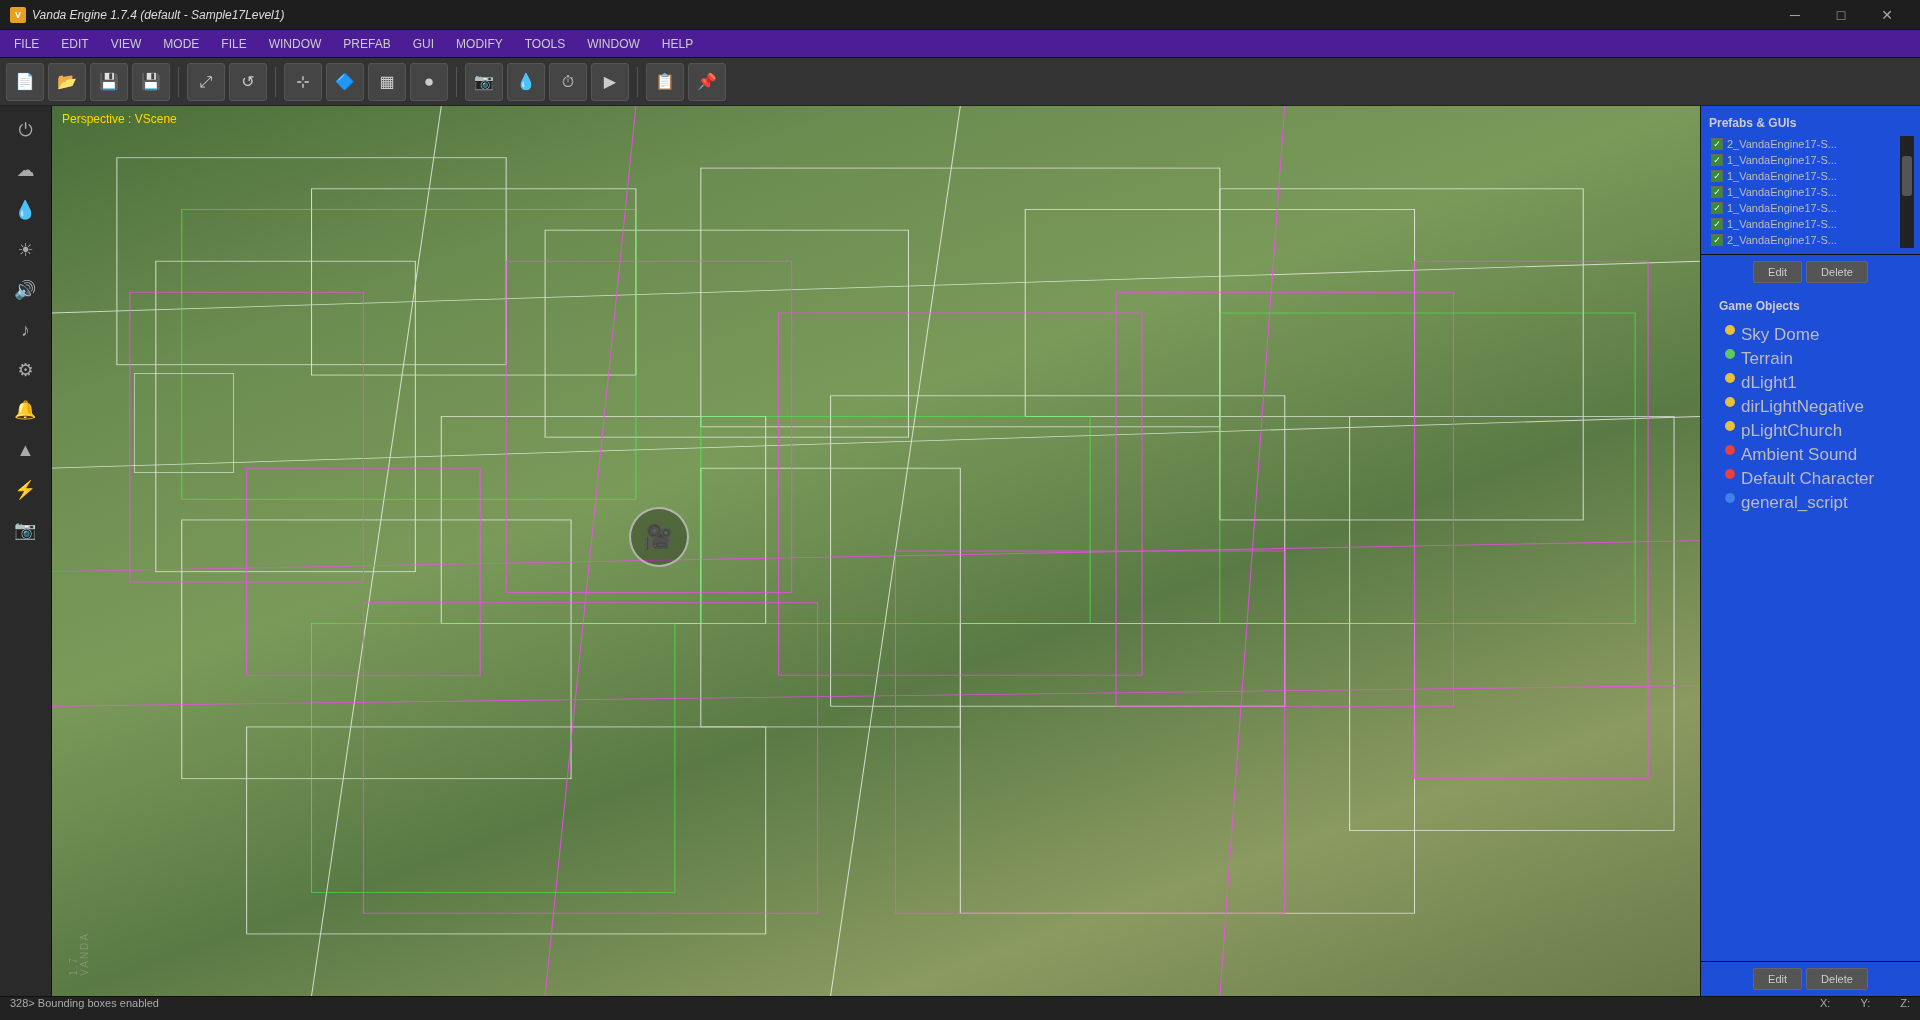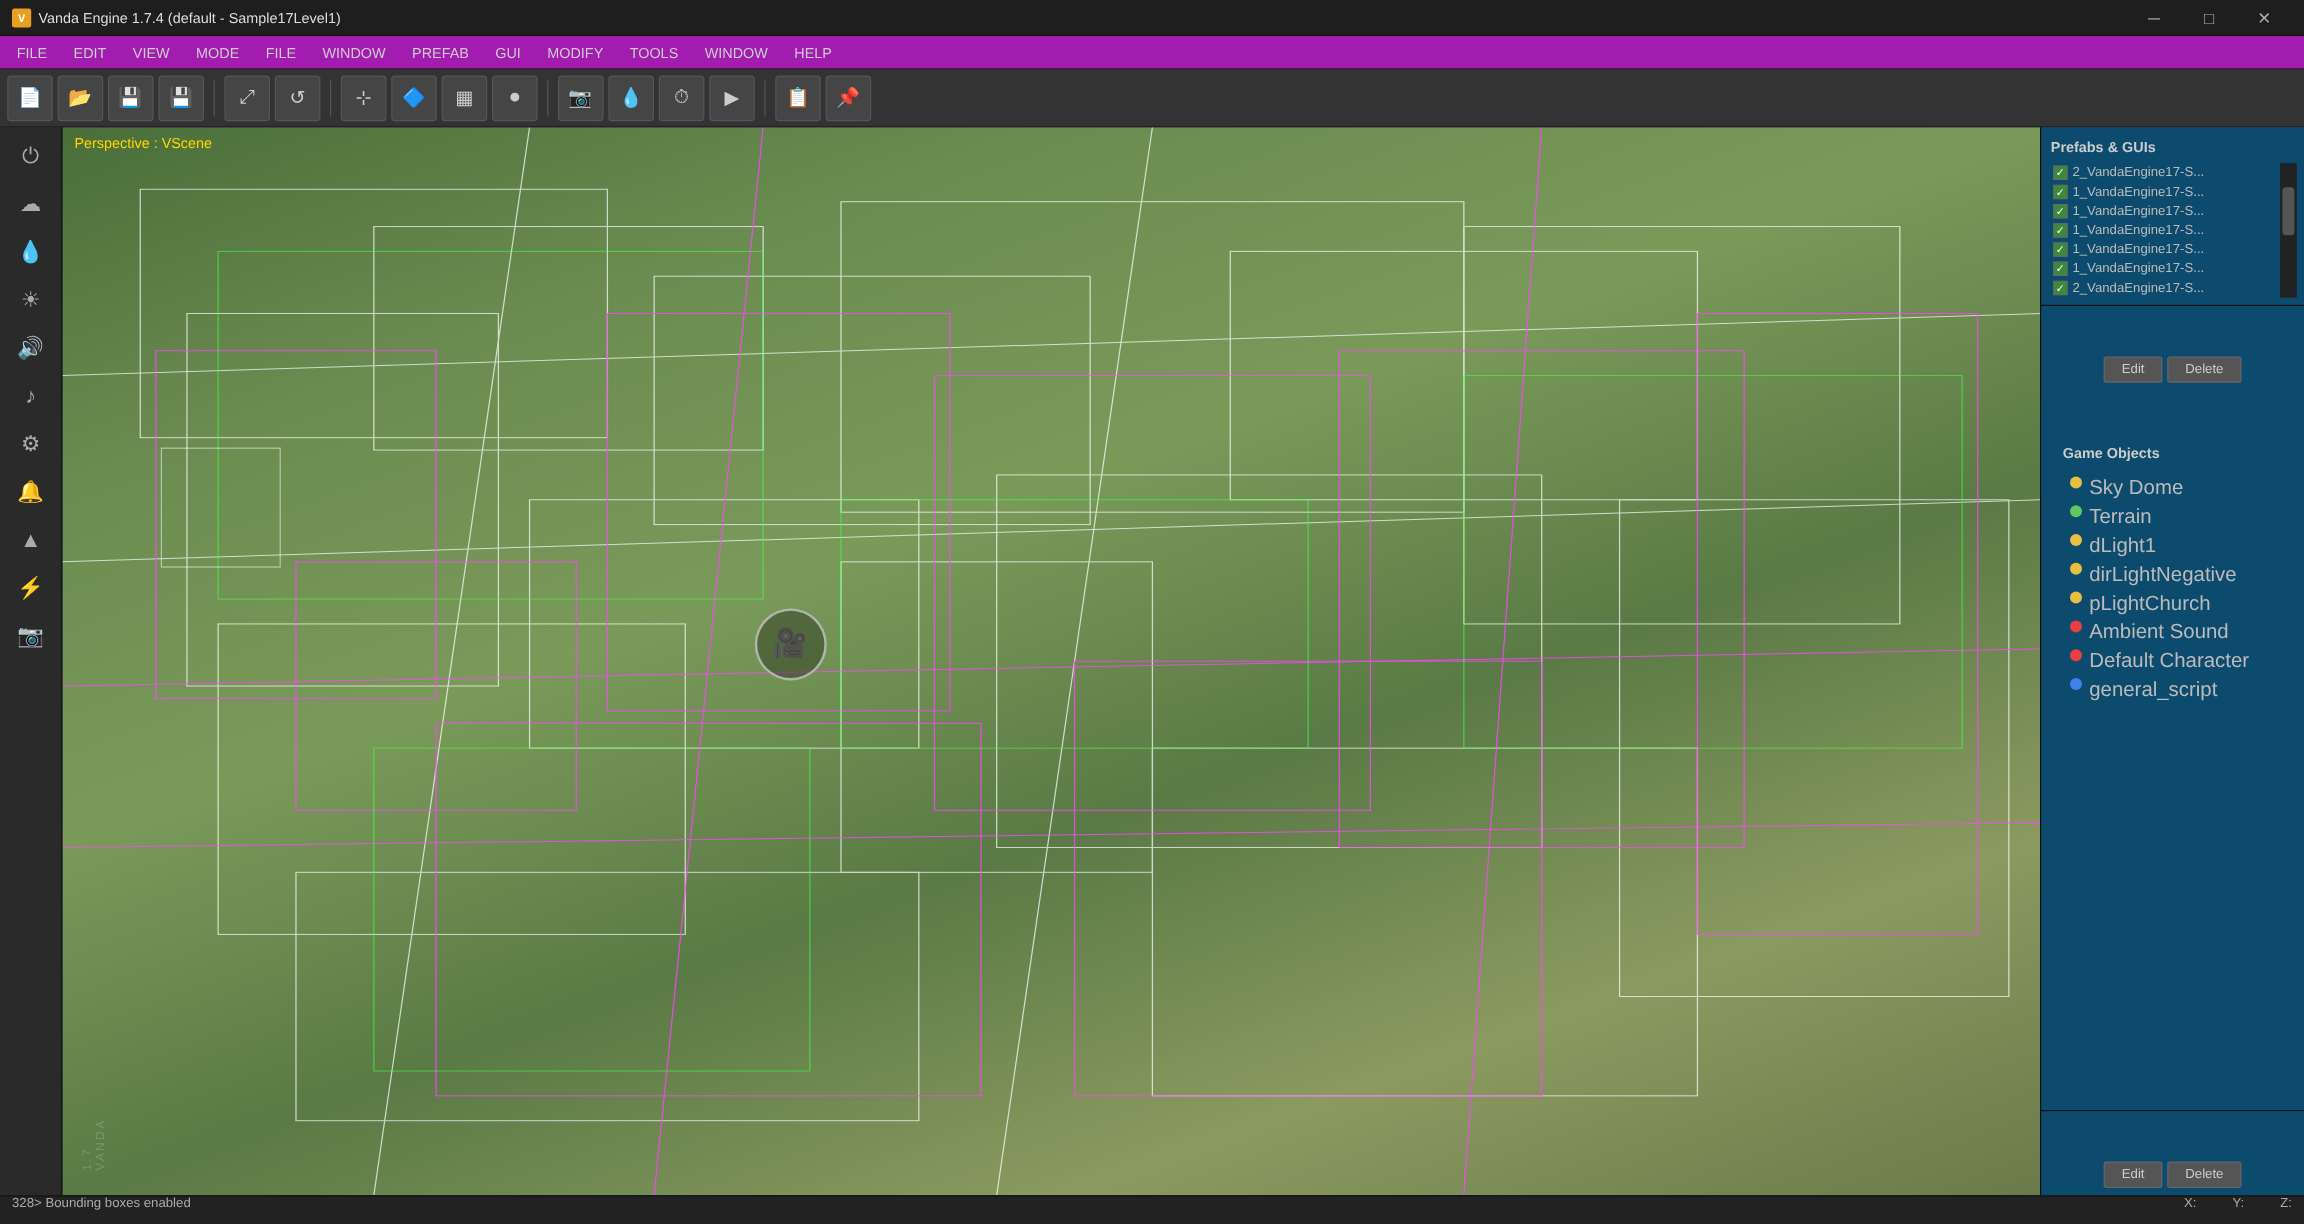--- a/index.html
+++ b/index.html
@@ -5,27 +5,27 @@
     * { margin: 0; padding: 0; box-sizing: border-box; }
     body { width: 1920px; height: 1020px; background: #2b2b2b; font-family: 'Segoe UI', Arial, sans-serif; font-size: 12px; color: #ccc; overflow: hidden; }
 
     
     #titlebar {
       width: 100%; height: 30px; background: #1e1e1e; display: flex; align-items: center;
       padding: 0 10px; justify-content: space-between; border-bottom: 1px solid #111;
     }
     #titlebar .title-left { display: flex; align-items: center; gap: 6px; }
     #titlebar .app-icon { width: 16px; height: 16px; background: #e8a020; border-radius: 2px; font-size: 9px; display: flex; align-items: center; justify-content: center; color: #fff; font-weight: bold; }
-    #titlebar .title-text { font-size: 12px; color: #ddd; }
+    #titlebar .title-text { font-size: 12px; color: #ddd; font-style: italic; }
     #titlebar .win-controls { display: flex; gap: 0; }
     #titlebar .win-btn { width: 46px; height: 30px; display: flex; align-items: center; justify-content: center; cursor: pointer; color: #aaa; font-size: 14px; }
 
     
     #menubar {
-      width: 100%; height: 28px; background: #a21caf; display: flex; align-items: center;
+      width: 100%; height: 28px; background: #4c1d95; display: flex; align-items: center;
       padding: 0 4px; border-bottom: 1px solid #111; gap: 2px;
     }
     .menu-item { padding: 4px 10px; color: #ccc; cursor: pointer; font-size: 12px; border-radius: 2px; }
 
     
     #toolbar {
       width: 100%; height: 48px; background: #333; display: flex; align-items: center;
       padding: 0 6px; border-bottom: 1px solid #222; gap: 4px;
     }
     .tb-btn {
@@ -73,22 +73,22 @@
     
     .camera-icon {
       position: absolute; top: 45%; left: 35%; width: 60px; height: 60px;
       border: 2px solid rgba(200,200,200,0.8); border-radius: 50%;
       display: flex; align-items: center; justify-content: center; color: rgba(200,200,200,0.9); font-size: 24px;
       background: rgba(0,0,0,0.3);
     }
 
     
     #right-panel {
-      width: 220px; background: #0c4a6e; border-left: 1px solid #111;
-      display: flex; flex-direction: column; gap: 36px;
+      width: 220px; background: #1d4ed8; border-left: 1px solid #111;
+      display: flex; flex-direction: column;
     }
     .panel-section { border-bottom: 1px solid #111; padding: 6px; }
     .panel-title { color: #ccc; font-size: 12px; font-weight: bold; padding: 4px 2px 6px 2px; }
 
     .prefab-list { max-height: 160px; overflow-y: auto; }
     .prefab-item {
       display: flex; align-items: center; gap: 4px; padding: 2px 4px;
       font-size: 11px; color: #bbb; cursor: pointer;
     }
     .prefab-check { width: 12px; height: 12px; border: 1px solid #666; background: #3a8a3a; display: flex; align-items: center; justify-content: center; color: #fff; font-size: 9px; flex-shrink: 0; }

